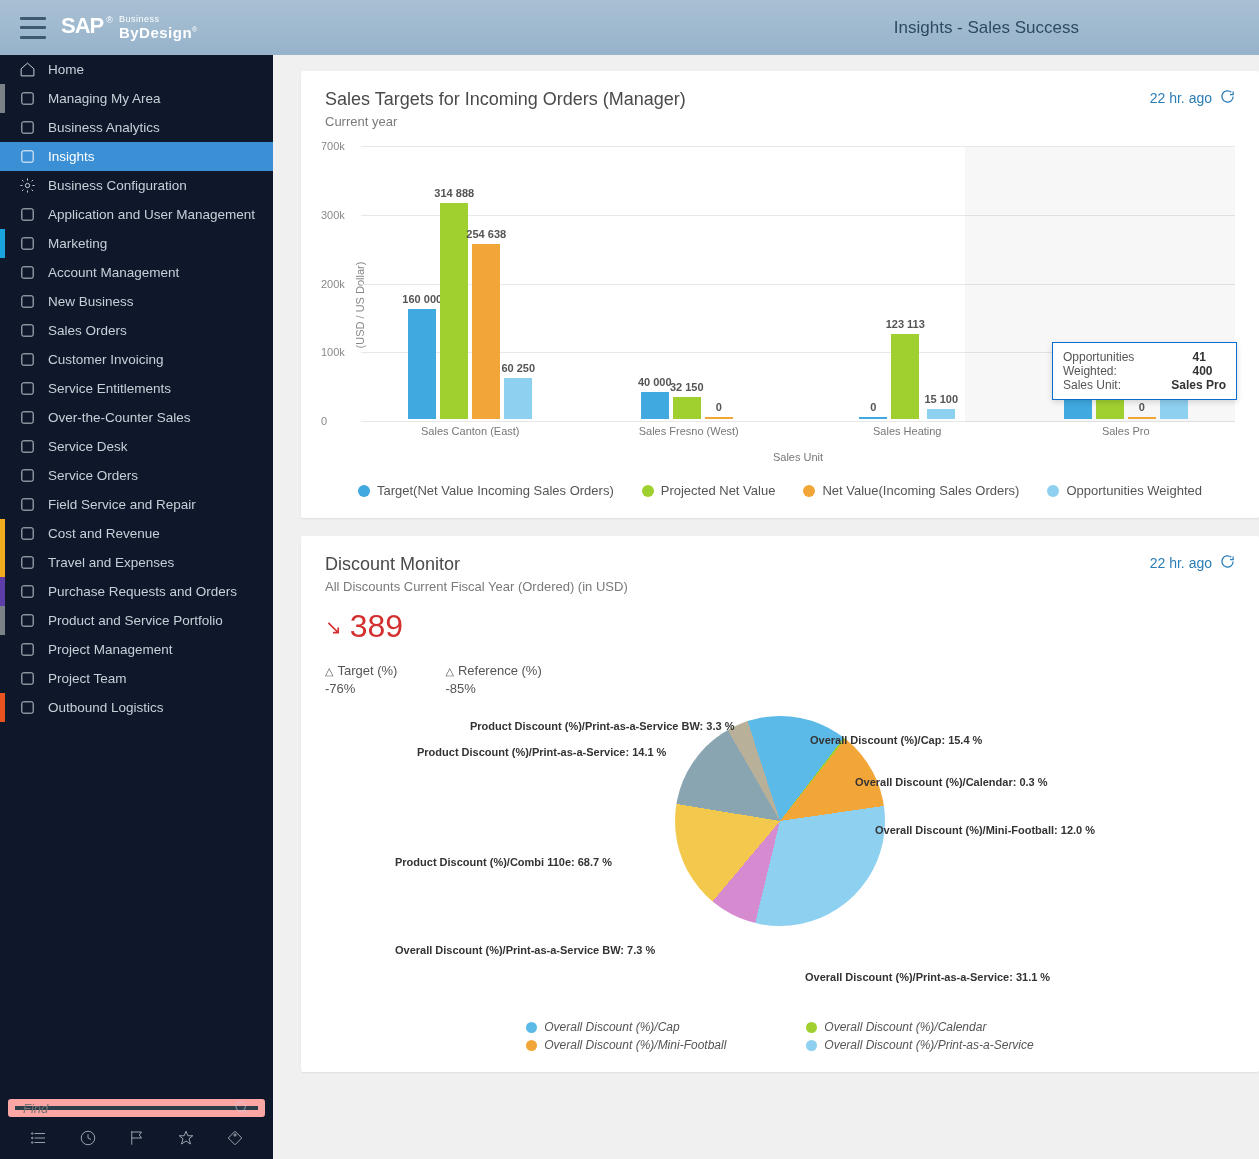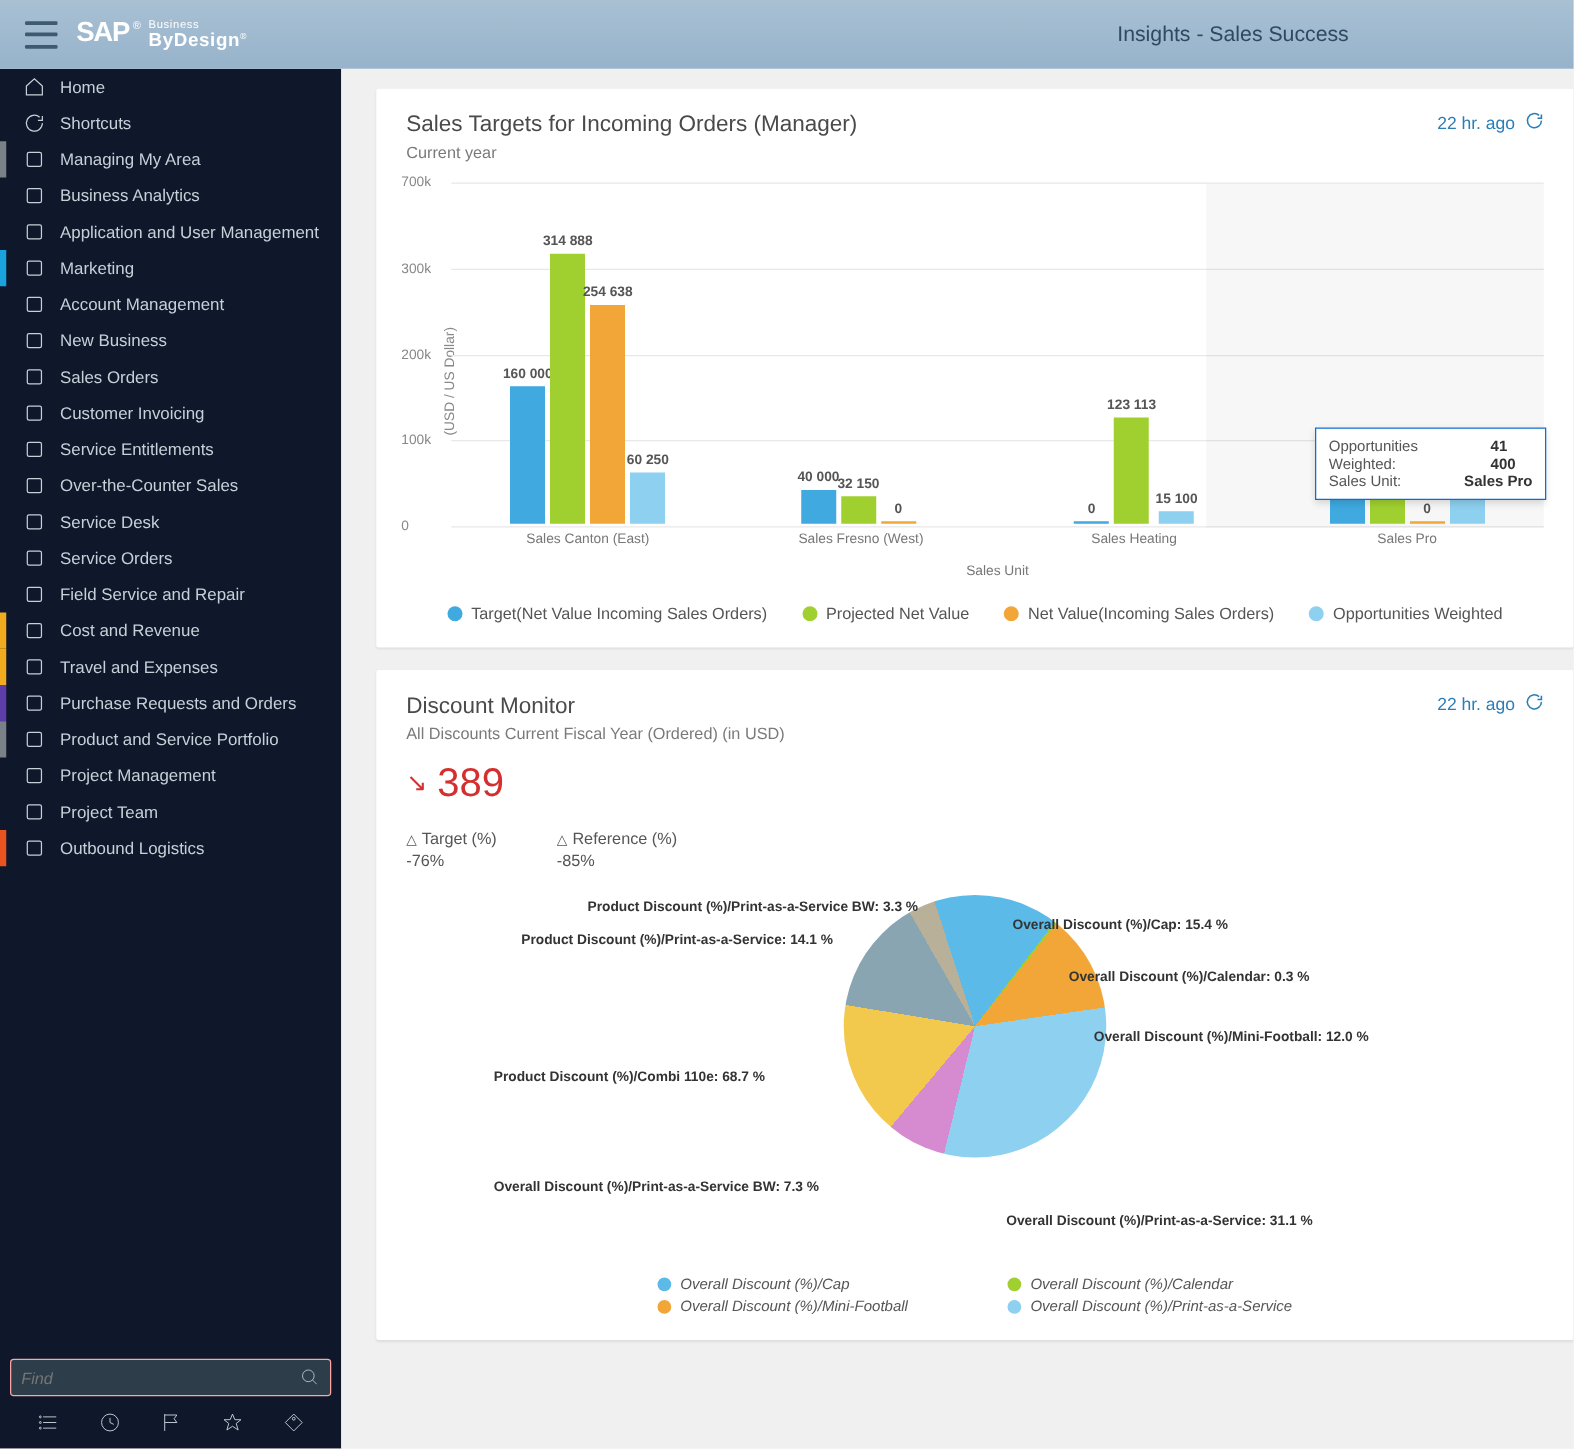--- a/index.html
+++ b/index.html
@@ -20,21 +20,21 @@
 .sidebar { width:273px; background:#0f172a; color:#c7d0d8; display:flex; flex-direction:column; }
 .nav { flex:1; overflow-y:auto; }
 .nav-item { height:29px; display:flex; align-items:center; padding:0 12px 0 18px; cursor:pointer; position:relative; font-size:13.5px; }
 .nav-item.active { background:#3b8fd5; color:#fff; }
 .nav-item .accent { position:absolute; left:0; top:0; bottom:0; width:5px; }
 .nav-item .icon { width:18px; height:18px; margin-right:12px; display:inline-flex; align-items:center; justify-content:center; flex-shrink:0; }
 .nav-item .icon svg { stroke:#c7d0d8; fill:none; stroke-width:1.4; }
 .nav-item.active .icon svg { stroke:#fff; }
 
 .sidebar-bottom { padding:8px 8px 0; }
-.search-box { display:flex; align-items:center; background:#2d3d4a; border:1px solid #fca5a5; border-radius:3px; height:30px; padding:0 8px; }
+.search-box { display:flex; align-items:center; background:#2d3d4a; border:7px solid #fca5a5; border-radius:3px; height:18px; padding:0 8px; }
 .search-box input { flex:1; background:transparent; border:none; outline:none; color:#c7d0d8; font-size:13px; font-style:italic; }
 .search-box svg { stroke:#c7d0d8; }
 
 .bottom-icons { height:42px; display:flex; align-items:center; justify-content:space-around; padding:0 6px; }
 .bottom-icons .bi { width:36px; height:30px; display:flex; align-items:center; justify-content:center; cursor:pointer; }
 .bottom-icons svg { stroke:#c7d0d8; fill:none; }
 
 .main { flex:1; overflow-y:auto; padding:8px 0 0 28px; background:#f0f0f0; }
 
 .card { background:#fff; margin:8px 0 18px 0; padding:18px 24px 20px; border-radius:2px; box-shadow:0 1px 2px rgba(0,0,0,0.08); }
@@ -109,44 +109,52 @@
       <div class="nav" id="nav">
           <div class="nav-item">
             <span class="icon">
               <svg width="17" height="17" viewBox="0 0 24 24">
                 <path d="M3 11 L12 3 L21 11 V21 H3 Z"></path>
               </svg>
             </span>
             <span>Home</span>
           </div>
           <div class="nav-item">
-            <span class="icon">
-              <svg width="17" height="17" viewBox="0 0 24 24">
-                <path d="M21 12a9 9 0 1 1-3-6.7"></path>
-                <polyline points="21,4 21,9 16,9"></polyline>
-              </svg>
-            </span>
-            <span>Shortcuts</span>
-          </div>
-          <div class="nav-item">
             <span class="accent" style="background:#7a8187"></span>
             <span class="icon">
               <svg width="17" height="17" viewBox="0 0 24 24">
                 <rect x="4" y="4" width="16" height="16" rx="2"></rect>
               </svg>
             </span>
             <span>Managing My Area</span>
           </div>
           <div class="nav-item">
             <span class="icon">
               <svg width="17" height="17" viewBox="0 0 24 24">
                 <rect x="4" y="4" width="16" height="16" rx="2"></rect>
               </svg>
             </span>
             <span>Business Analytics</span>
+          </div>
+          <div class="nav-item active">
+            <span class="icon">
+              <svg width="17" height="17" viewBox="0 0 24 24">
+                <rect x="4" y="4" width="16" height="16" rx="2"></rect>
+              </svg>
+            </span>
+            <span>Insights</span>
+          </div>
+          <div class="nav-item">
+            <span class="icon">
+              <svg width="17" height="17" viewBox="0 0 24 24">
+                <circle cx="12" cy="12" r="3"></circle>
+                <path d="M12 2v3M12 19v3M4.2 4.2l2 2M17.8 17.8l2 2M2 12h3M19 12h3M4.2 19.8l2-2M17.8 6.2l2-2"></path>
+              </svg>
+            </span>
+            <span>Business Configuration</span>
           </div>
           <div class="nav-item">
             <span class="icon">
               <svg width="17" height="17" viewBox="0 0 24 24">
                 <rect x="4" y="4" width="16" height="16" rx="2"></rect>
               </svg>
             </span>
             <span>Application and User Management</span>
           </div>
           <div class="nav-item">

